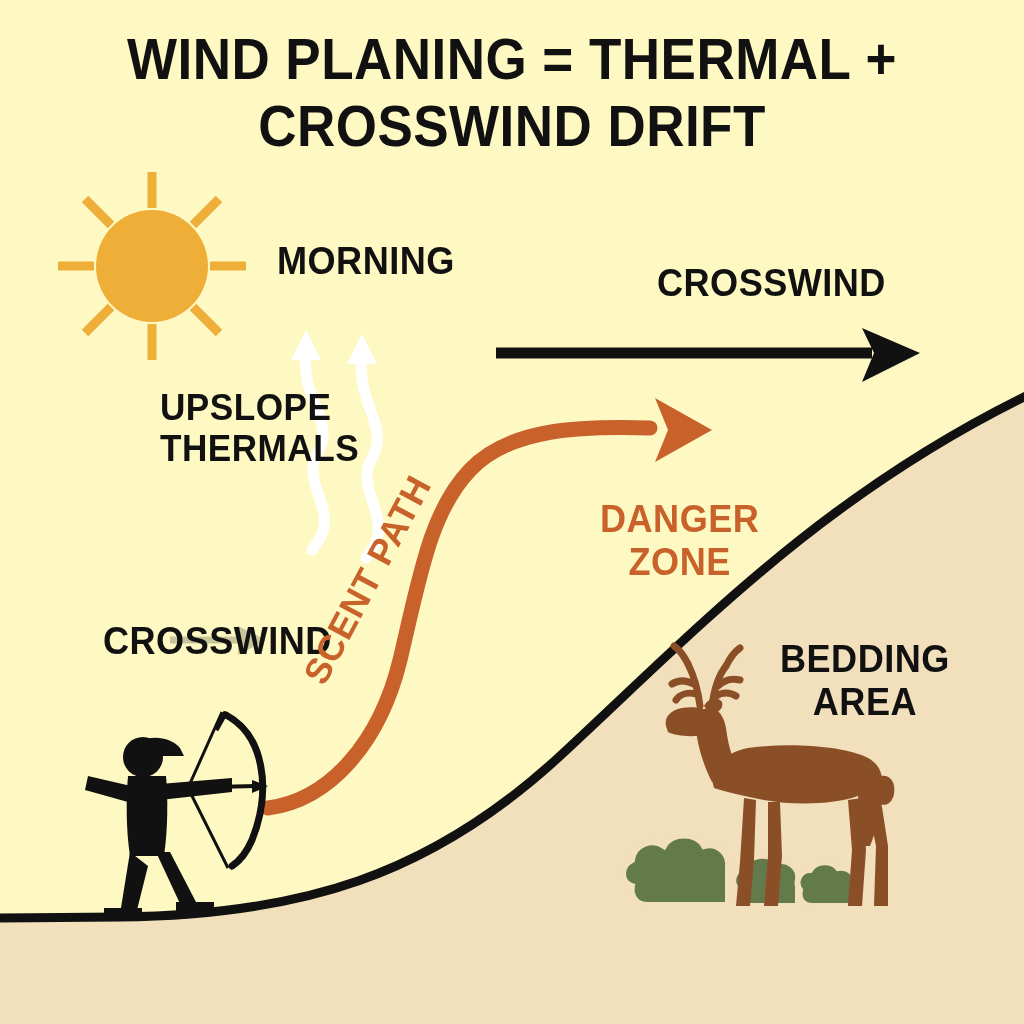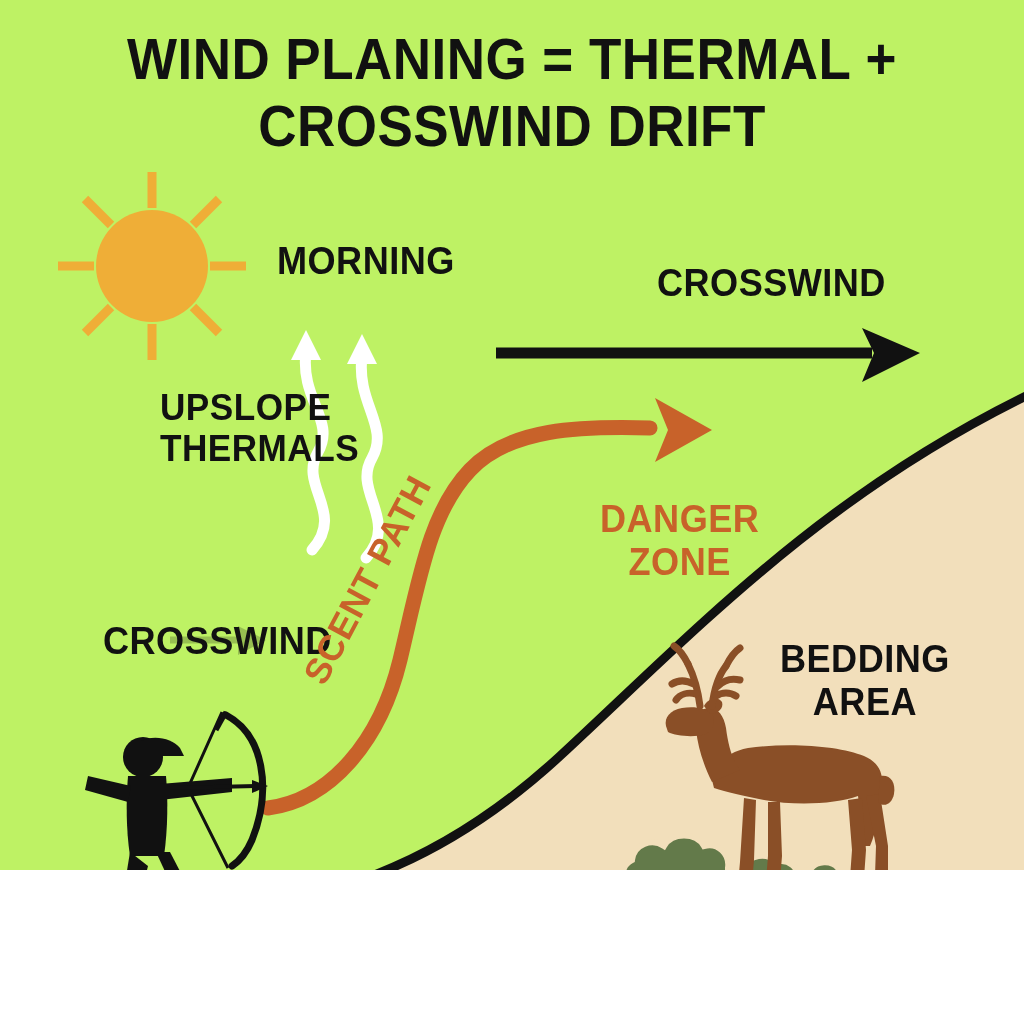--- a/index.html
+++ b/index.html
@@ -3,22 +3,22 @@
 <meta charset="utf-8">
 <style>
   html, body {
     margin: 0;
     padding: 0;
     background: #ffffff;
   }
   #canvas {
     position: relative;
     width: 1024px;
-    height: 870px;
-    background: #bef264;
+    height: 1024px;
+    background: #fef9c3;
     overflow: hidden;
     font-family: "Liberation Sans", sans-serif;
   }
   #scene {
     position: absolute;
     top: 0; left: 0;
     width: 1024px;
     height: 1024px;
   }
   .lbl {

